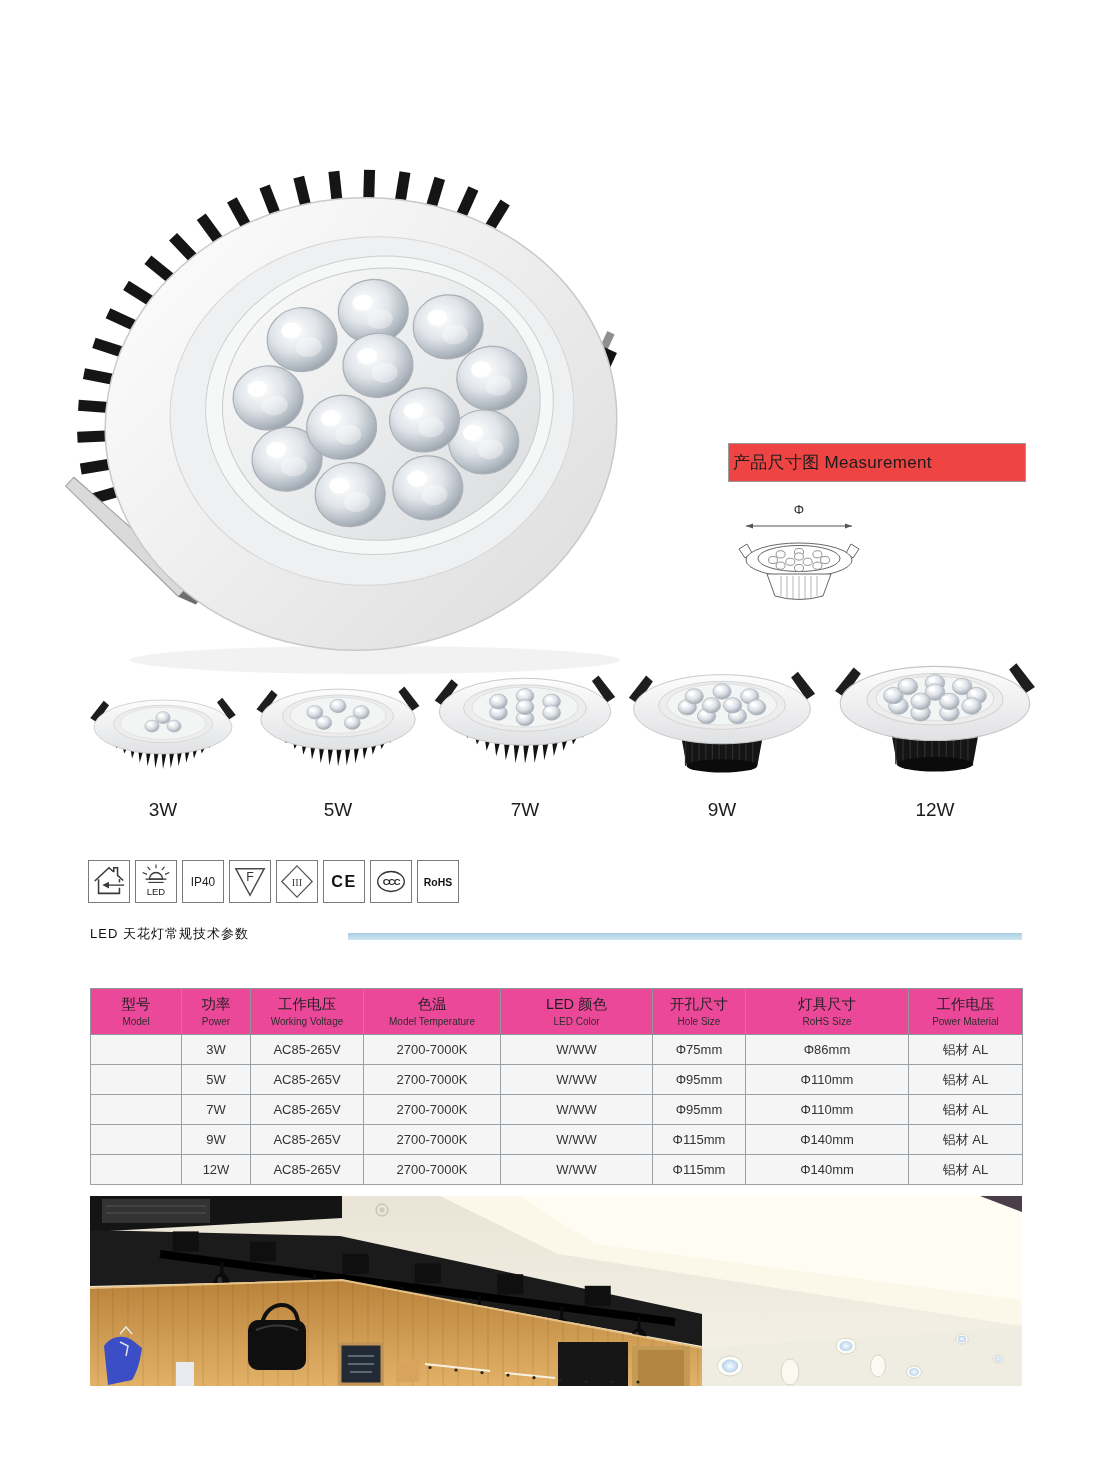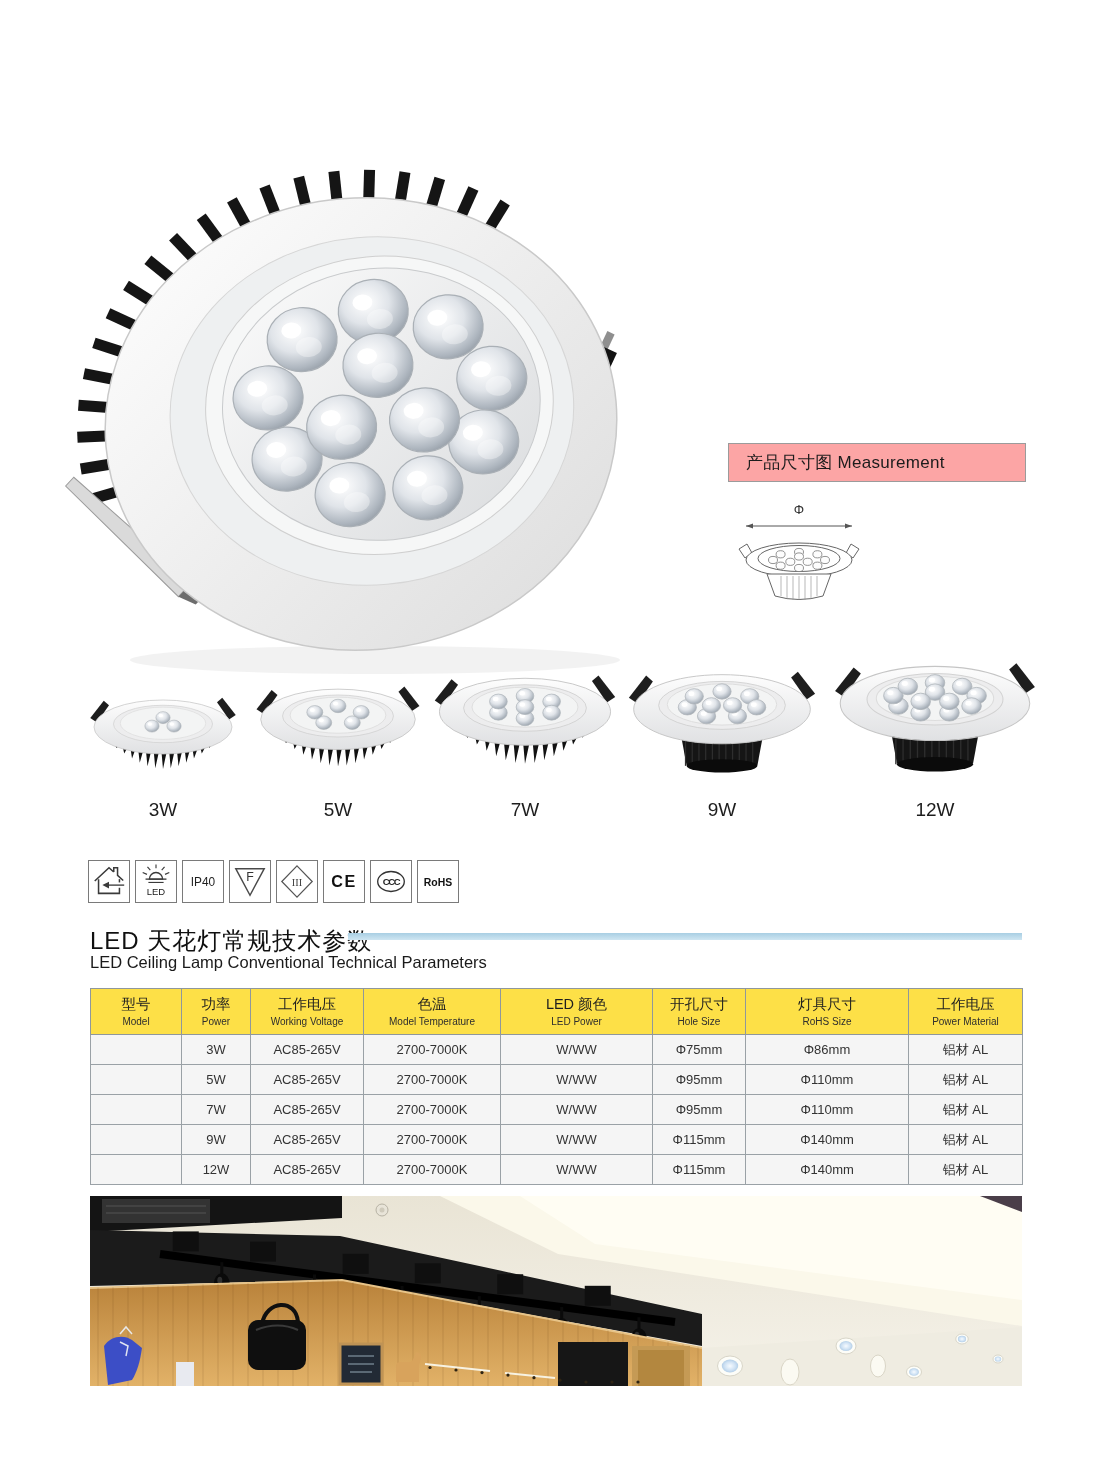--- a/index.html
+++ b/index.html
@@ -1,34 +1,34 @@
 <!DOCTYPE html>
 <html><head>
 <meta charset="utf-8">
 <style>
   html,body{margin:0;padding:0;background:#ffffff;}
   .page{position:relative;width:1100px;height:1482px;background:#ffffff;overflow:hidden;
         font-family:"Liberation Sans",sans-serif;}
   .hero{position:absolute;left:55px;top:162px;width:612px;height:515px;}
   .measure-box{position:absolute;left:728px;top:443px;width:298px;height:39px;
                border:1px solid #9b9b9b;box-sizing:border-box;display:flex;align-items:center;
-               padding-left:17px;font-size:17px;color:#1c1c1c;letter-spacing:.3px;background:#fca5a5;}
+               padding-left:4px;font-size:17px;color:#1c1c1c;letter-spacing:.3px;background:#ef4444;}
   .measure-diagram{position:absolute;left:733px;top:500px;}
   .products{position:absolute;left:0;top:0;width:1100px;height:840px;}
   .product{position:absolute;}
   .product-label{position:absolute;text-align:center;font-size:19px;color:#1d1d1d;}
   .badges{position:absolute;left:88px;top:860px;display:flex;gap:5px;}
   .badge{width:42px;height:43px;border:1px solid #7a7a7a;box-sizing:border-box;background:#fff;
          display:flex;align-items:center;justify-content:center;}
-  .sec-zh{position:absolute;left:90px;top:925px;font-size:24px;color:#101010;letter-spacing:1px;text-align:center;}
+  .sec-zh{position:absolute;left:90px;top:925px;font-size:13px;color:#101010;letter-spacing:1px;text-align:center;}
   .sec-en{position:absolute;left:90px;top:953px;font-size:16.5px;color:#1a1a1a;}
   .sec-bar{position:absolute;left:348px;top:933px;width:674px;height:7px;
            background:linear-gradient(180deg,#a8cee3,#cfe6f2);}
   .spec-table{position:absolute;left:90px;top:988px;width:932px;border-collapse:collapse;table-layout:fixed;}
-  .spec-table th{background:#fde047;border:1px solid #8f979c;font-weight:normal;height:45px;padding:0;}
+  .spec-table th{background:#ec4899;border:1px solid #8f979c;font-weight:normal;height:45px;padding:0;}
   .spec-table .th-zh{font-size:14.5px;color:#1f1f1f;line-height:19px;}
   .spec-table .th-en{font-size:10px;color:#2e2e2e;line-height:15px;}
   .spec-table td{border:1px solid #9aa1a6;background:#f5f5f5;height:27px;text-align:center;
                  font-size:13px;color:#333;}
   .store{position:absolute;left:90px;top:1196px;}
 </style>
 </head>
 <body>
 
 <svg width="0" height="0" style="position:absolute" aria-hidden="true">
@@ -383,21 +383,20 @@
         </svg>
       </div>
       <div class="badge">
         <svg width="38" height="39" viewBox="0 0 40 41">
           <text x="20" y="25" text-anchor="middle" font-size="11" font-weight="bold" fill="#111">RoHS</text>
         </svg>
       </div>
     </div>
 
   <div class="sec-zh">LED 天花灯常规技术参数</div>
-  <div class="sec-en">LED Ceiling Lamp Conventional Technical Parameters</div>
   <div class="sec-bar"></div>
 
   <table class="spec-table">
     <colgroup>
         <col style="width: 91px;">
         <col style="width: 69px;">
         <col style="width: 113px;">
         <col style="width: 137px;">
         <col style="width: 152px;">
         <col style="width: 93px;">
@@ -417,21 +416,21 @@
           <th>
             <div class="th-zh">工作电压</div>
             <div class="th-en">Working Voltage</div>
           </th>
           <th>
             <div class="th-zh">色温</div>
             <div class="th-en">Model Temperature</div>
           </th>
           <th>
             <div class="th-zh">LED 颜色</div>
-            <div class="th-en">LED Power</div>
+            <div class="th-en">LED Color</div>
           </th>
           <th>
             <div class="th-zh">开孔尺寸</div>
             <div class="th-en">Hole Size</div>
           </th>
           <th>
             <div class="th-zh">灯具尺寸</div>
             <div class="th-en">RoHS Size</div>
           </th>
           <th>

